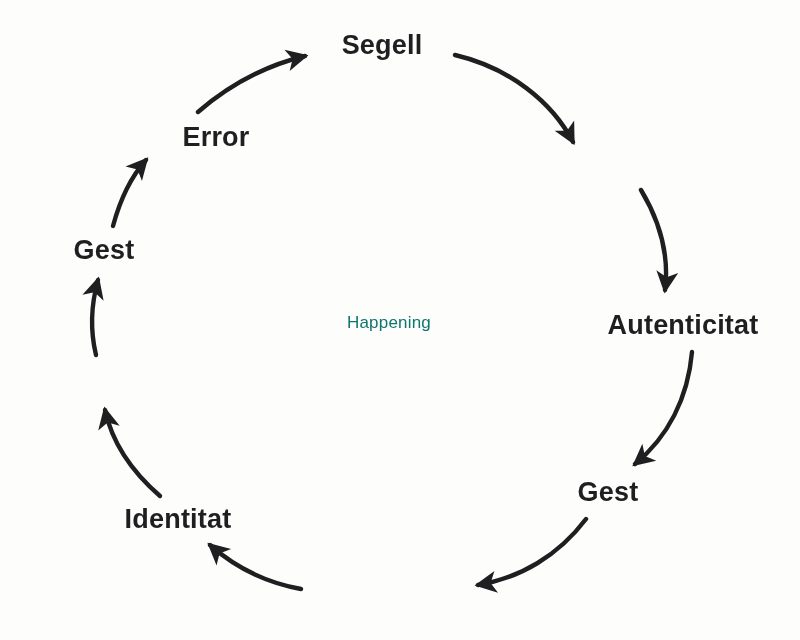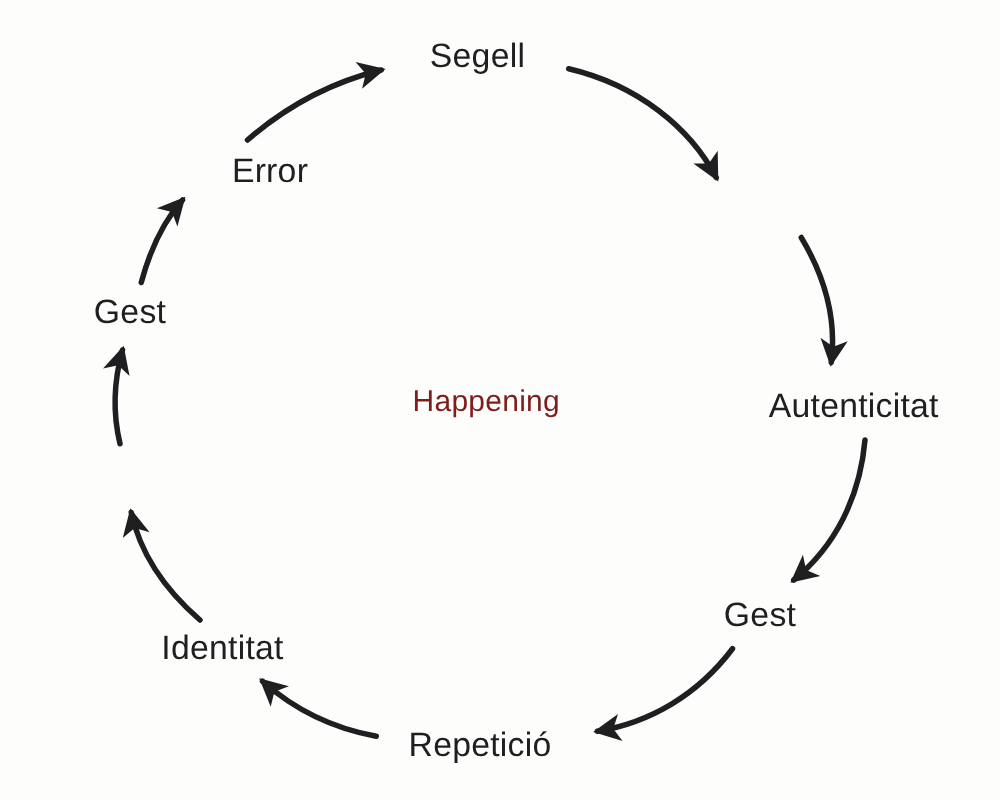--- a/index.html
+++ b/index.html
@@ -22,32 +22,32 @@
     left: 0;
     top: 0;
     width: 800px;
     height: 640px;
   }
   .node-label {
     position: absolute;
     color: #1f1f22;
     font-family: "Liberation Sans", sans-serif;
     font-size: 27px;
-    font-weight: 400;
+    font-weight: 700;
     letter-spacing: 0.2px;
     white-space: nowrap;
     transform: translate(-50%, -50%);
     line-height: 1;
     -webkit-font-smoothing: antialiased;
   }
   .center-label {
     position: absolute;
-    color: #7f1d1d;
+    color: #0f766e;
     font-family: "Liberation Sans", sans-serif;
-    font-size: 24px;
+    font-size: 17px;
     font-weight: 500;
     letter-spacing: 0.2px;
     white-space: nowrap;
     transform: translate(-50%, -50%);
     line-height: 1;
   }
 </style>
 </head>
 <body>
 
@@ -75,20 +75,19 @@
     <path d="M96,355 C90,330 91,305 98,280" fill="none" stroke="#1f1f22" stroke-width="4.4" stroke-linecap="round" marker-end="url(#arrowhead)"></path>
 
     <path d="M113,226 C120,200 130,178 146,160" fill="none" stroke="#1f1f22" stroke-width="4.4" stroke-linecap="round" marker-end="url(#arrowhead)"></path>
 
     <path d="M198,112 C228,86 264,66 305,56" fill="none" stroke="#1f1f22" stroke-width="4.4" stroke-linecap="round" marker-end="url(#arrowhead)"></path>
   </svg>
 
   <div class="node-label" style="left:382px; top:45px;">Segell</div>
   <div class="node-label" style="left:683px; top:325px;">Autenticitat</div>
   <div class="node-label" style="left:608px; top:492px;">Gest</div>
-  <div class="node-label" style="left:384px; top:596px;">Repetició</div>
   <div class="node-label" style="left:178px; top:519px;">Identitat</div>
   <div class="node-label" style="left:104px; top:250px;">Gest</div>
   <div class="node-label" style="left:168px; top:137px;margin-left:48px;">Error</div>
 
   <div class="center-label" style="left:389px; top:322px;">Happening</div>
 
 </div>
 
 </body></html>

